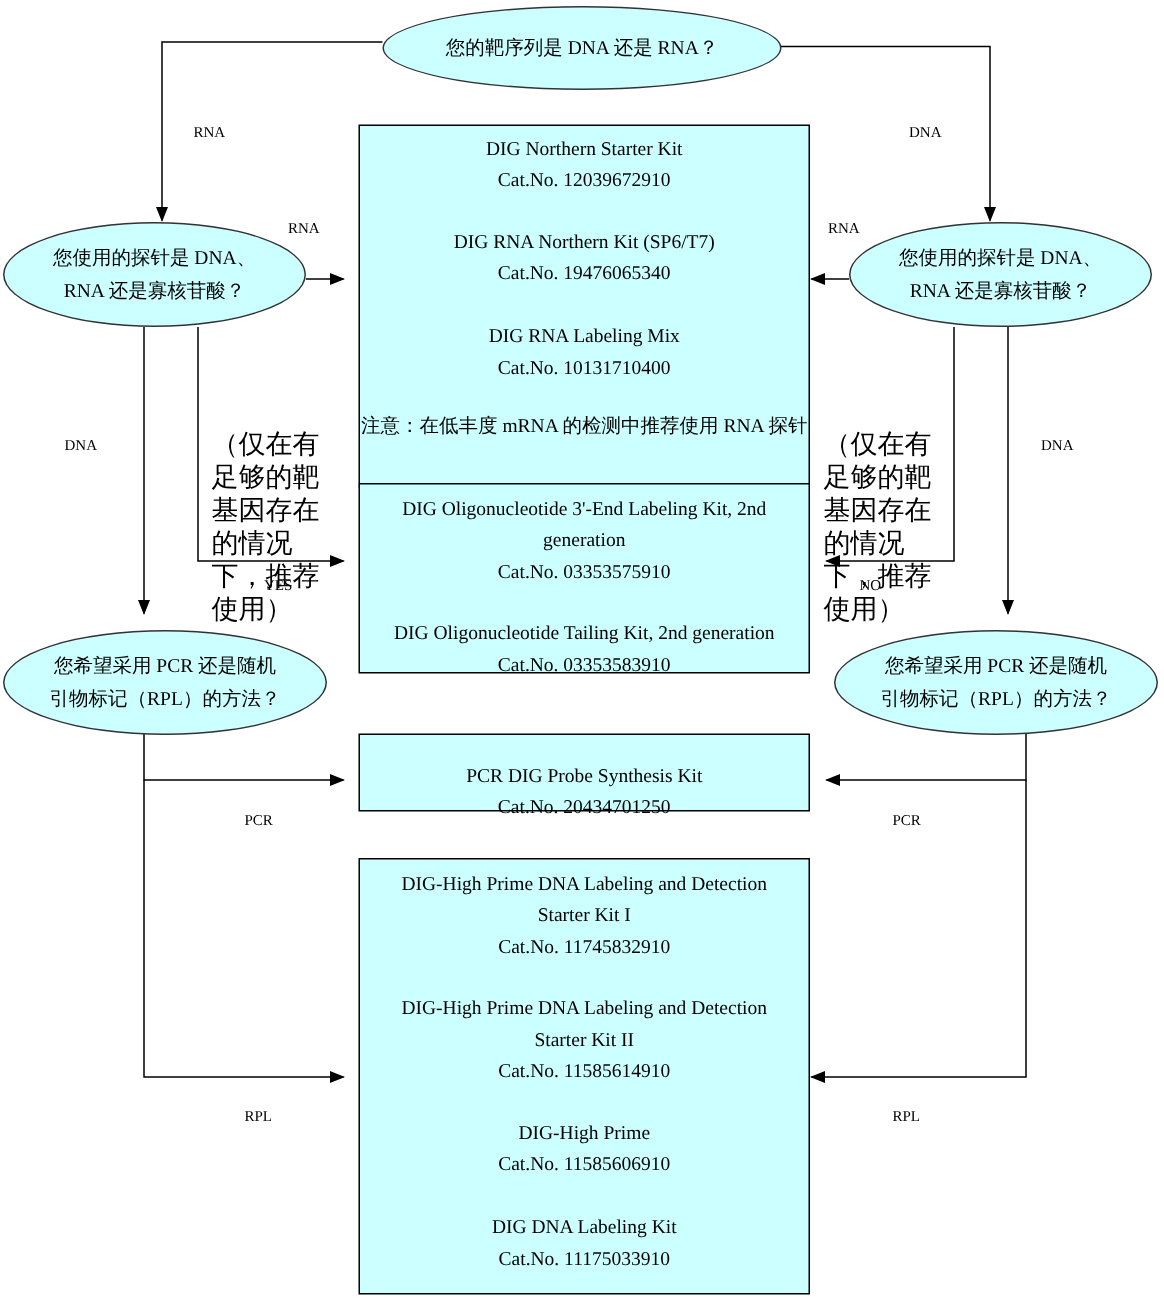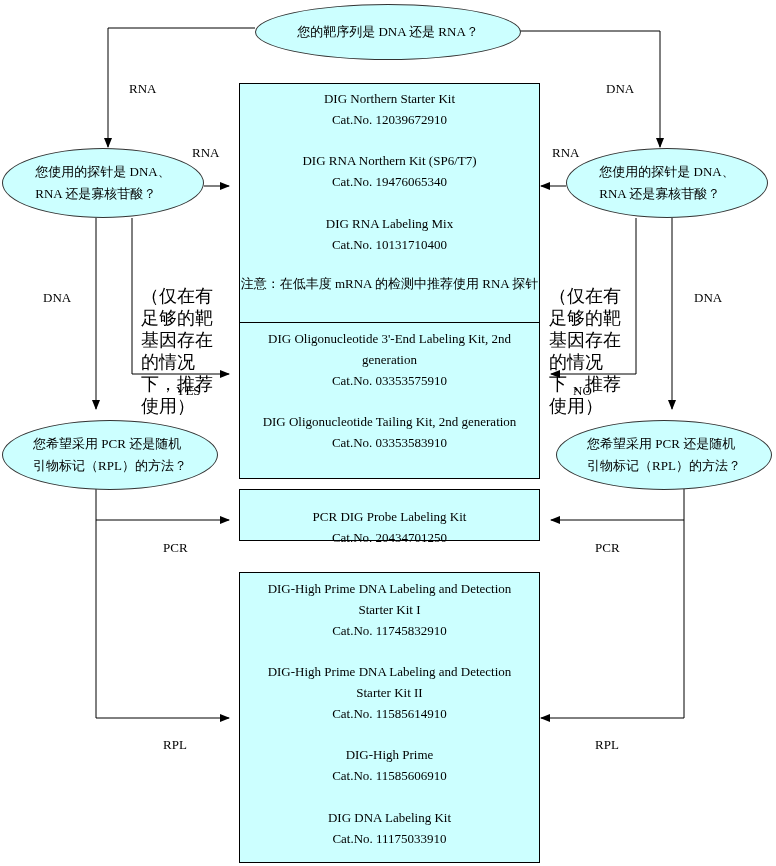--- a/index.html
+++ b/index.html
@@ -1,27 +1,27 @@
 <!DOCTYPE html>
 <html><head>
 <meta charset="utf-8">
 <style>
   html, body { margin:0; padding:0; background:#ffffff; }
   body { width:776px; height:866px; position:relative; overflow:hidden;
          font-family:"Liberation Serif","DejaVu Serif",serif; color:#000; }
   svg.wires { position:absolute; left:0; top:0; width:776px; height:866px; }
   .ellipse { position:absolute; background:#ccffff; border:1px solid #333; border-radius:50%;
-             display:flex; align-items:center; justify-content:center; 
+             display:flex; align-items:center; justify-content:center; text-align:center;
              font-size:13px; line-height:22px; box-sizing:border-box; }
   .ellipse span { display:block; }
   .box { position:absolute; background:#ccffff; border:1px solid #000; box-sizing:border-box;
          text-align:center; font-size:13px; line-height:20.8px; }
   .box .entry { margin-bottom:20.8px; }
   .box .entry:last-child { margin-bottom:0;margin-top:12px; }
-  .lbl { position:absolute; font-size:13px; line-height:16px; white-space:nowrap; }
+  .lbl { position:absolute; font-size:10px; line-height:16px; white-space:nowrap; }
   .note { position:absolute; font-size:18px; line-height:22px; width:80px; }
 </style>
 </head>
 <body>
 
 <svg class="wires" viewBox="0 0 776 866">
   <defs>
     <marker id="arr" markerWidth="10" markerHeight="8" refX="9" refY="4" orient="auto" markerUnits="userSpaceOnUse">
       <path d="M0,0 L10,4 L0,8 z" fill="#000"></path>
     </marker>
@@ -93,34 +93,34 @@
     <div>DIG RNA Northern Kit (SP6/T7)</div>
     <div>Cat.No. 19476065340</div>
   </div>
   <div class="entry">
     <div>DIG RNA Labeling Mix</div>
     <div>Cat.No. 10131710400</div>
   </div>
   <div style="margin-top:-2px;">注意：在低丰度 mRNA 的检测中推荐使用 RNA 探针</div>
 </div>
 
-<div class="box" style="left:239px; top:322px; width:301px; height:157px; padding:6px 8px 0 8px;">
+<div class="box" style="left:239px; top:322px; width:301px; height:127px; padding:6px 8px 0 8px;">
   <div class="entry">
     <div>DIG Oligonucleotide 3'-End Labeling Kit, 2nd generation</div>
     <div>Cat.No. 03353575910</div>
   </div>
   <div class="entry">
     <div>DIG Oligonucleotide Tailing Kit, 2nd generation</div>
     <div>Cat.No. 03353583910</div>
   </div>
 </div>
 
 <div class="box" style="left:239px; top:489px; width:301px; height:52px; padding-top:5px;">
   <div class="entry">
-    <div>PCR DIG Probe Labeling Kit</div>
+    <div>PCR DIG Probe Synthesis Kit</div>
     <div>Cat.No. 20434701250</div>
   </div>
 </div>
 
 <div class="box" style="left:239px; top:572px; width:301px; height:291px; padding:6px 10px 0 10px;">
   <div class="entry">
     <div>DIG-High Prime DNA Labeling and Detection Starter Kit I</div>
     <div>Cat.No. 11745832910</div>
   </div>
   <div class="entry">

